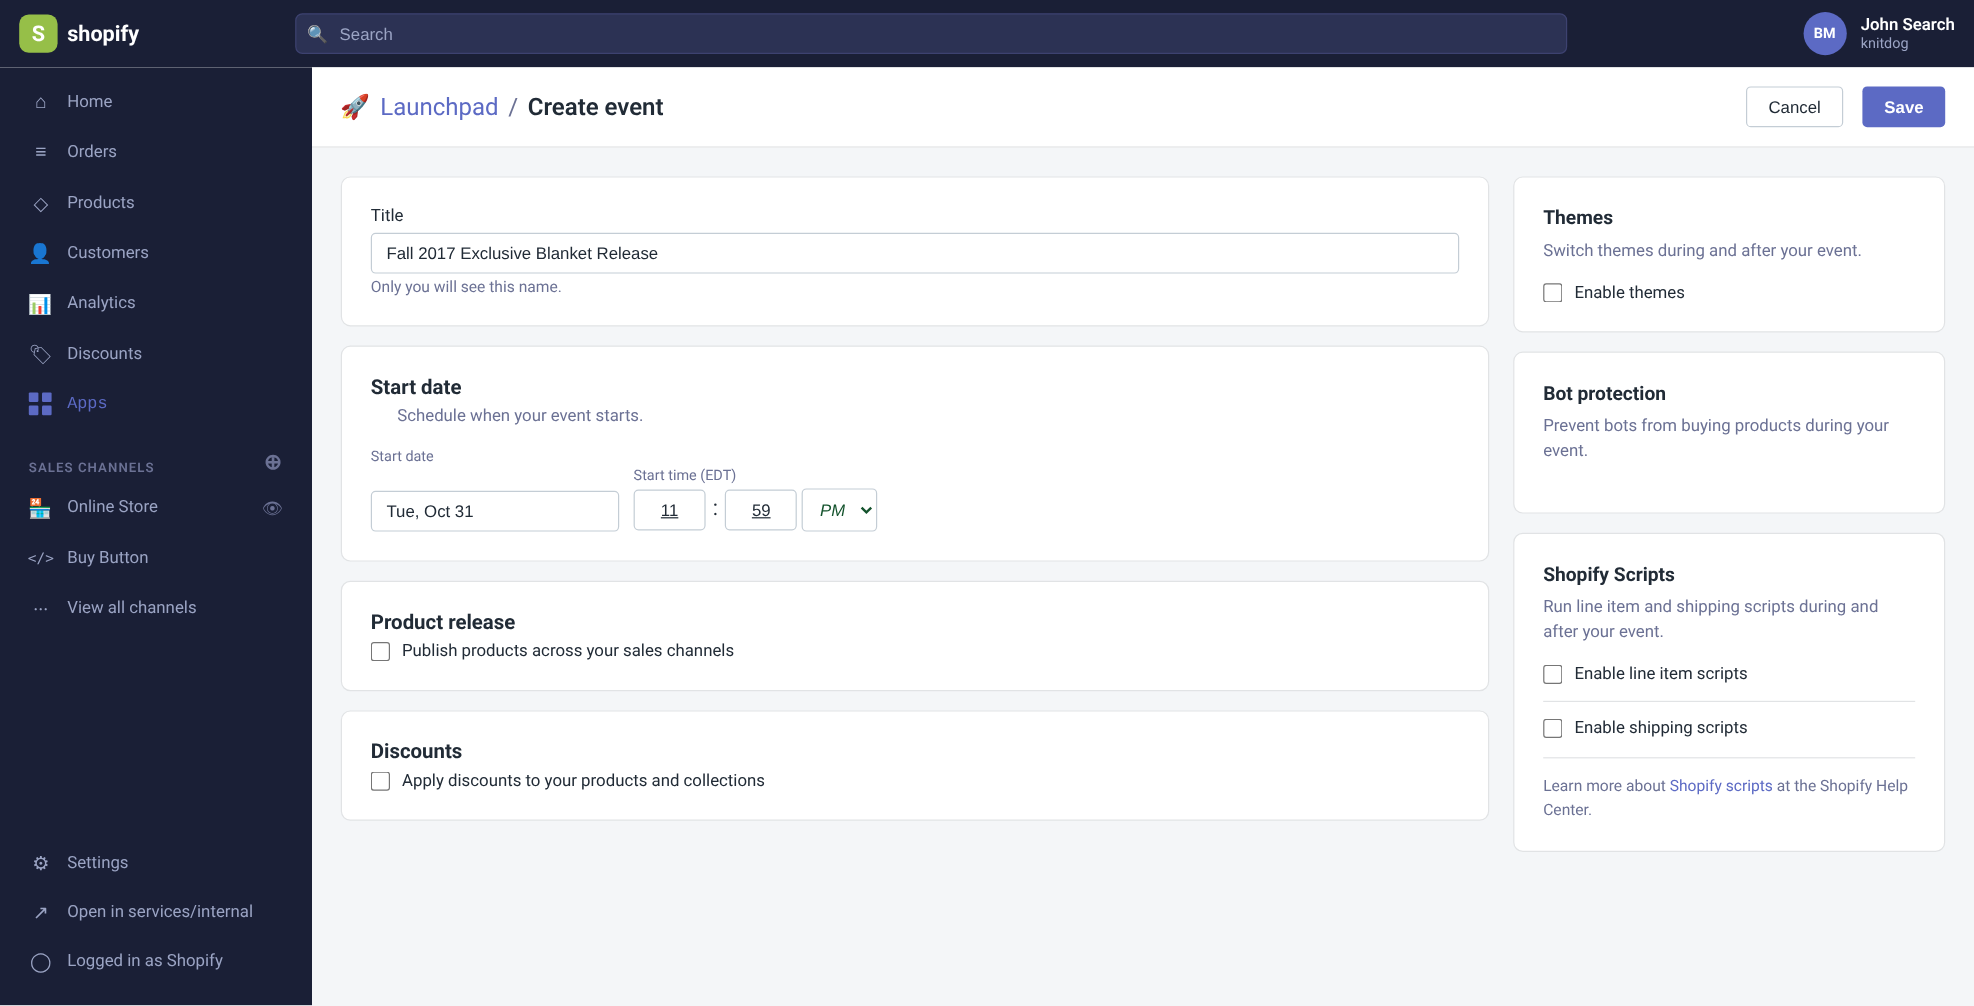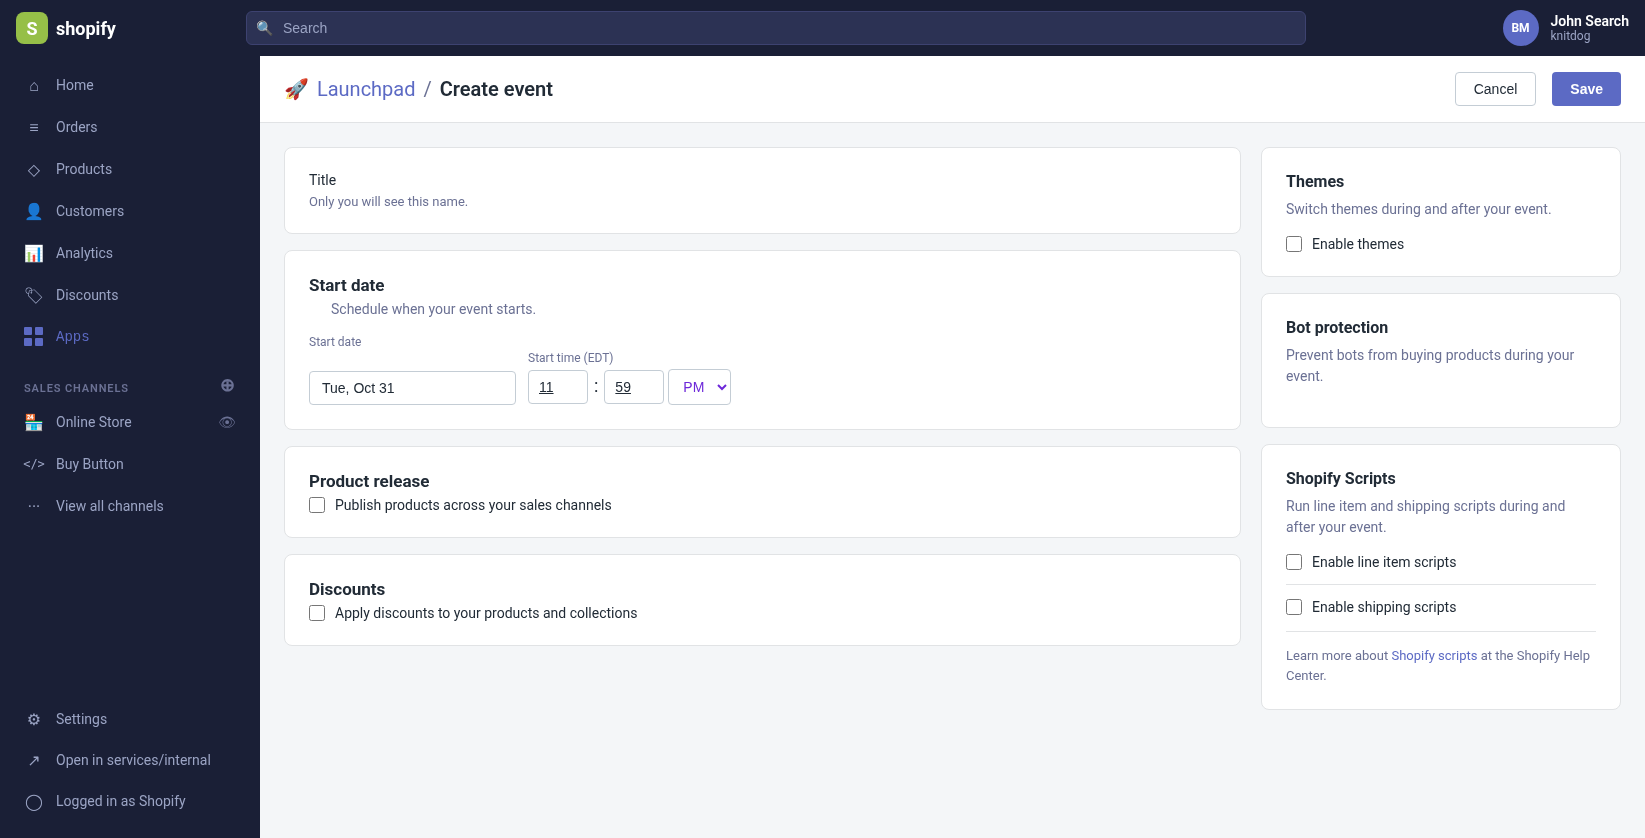--- a/index.html
+++ b/index.html
@@ -310,31 +310,33 @@
       align-self: center;
       margin-bottom: 4px;
     }
     .time-input {
       border: 1px solid #c4cdd5;
       border-radius: 4px;
       padding: 8px 10px;
       font-size: 14px;
       color: #212b36;
       width: 60px;
+      text-align: center;
       outline: none;
       text-decoration: underline;
     }
     .ampm-select {
       border: 1px solid #c4cdd5;
       border-radius: 4px;
       padding: 8px 10px;
       font-size: 14px;
-      color: #6d28d9;
+      color: #14532d;
       background: #fff;
       outline: none;
+      font-style: italic;
     }
 
     
     .checkbox-row {
       display: flex;
       align-items: center;
       gap: 10px;
       font-size: 14px;
       color: #212b36;
     }
@@ -492,20 +494,21 @@
         <button class="btn-save">Save</button>
       </div>
     </header>
 
     <div class="page-body">
 
       <div class="main-column">
 
         <div class="card">
           <label class="form-label">Title</label>
+          <input class="form-input" type="text" value="Fall 2017 Exclusive Blanket Release" style="">
           <p class="form-hint">Only you will see this name.</p>
         </div>
 
         <div class="card">
           <h2 class="section-title">Start date</h2>
           <p class="section-desc">Schedule when your event starts.</p>
           <div class="date-row">
             <div class="date-field">
               <div class="field-label">Start date</div>
               <input class="date-input" type="text" value="Tue, Oct 31" style="">

